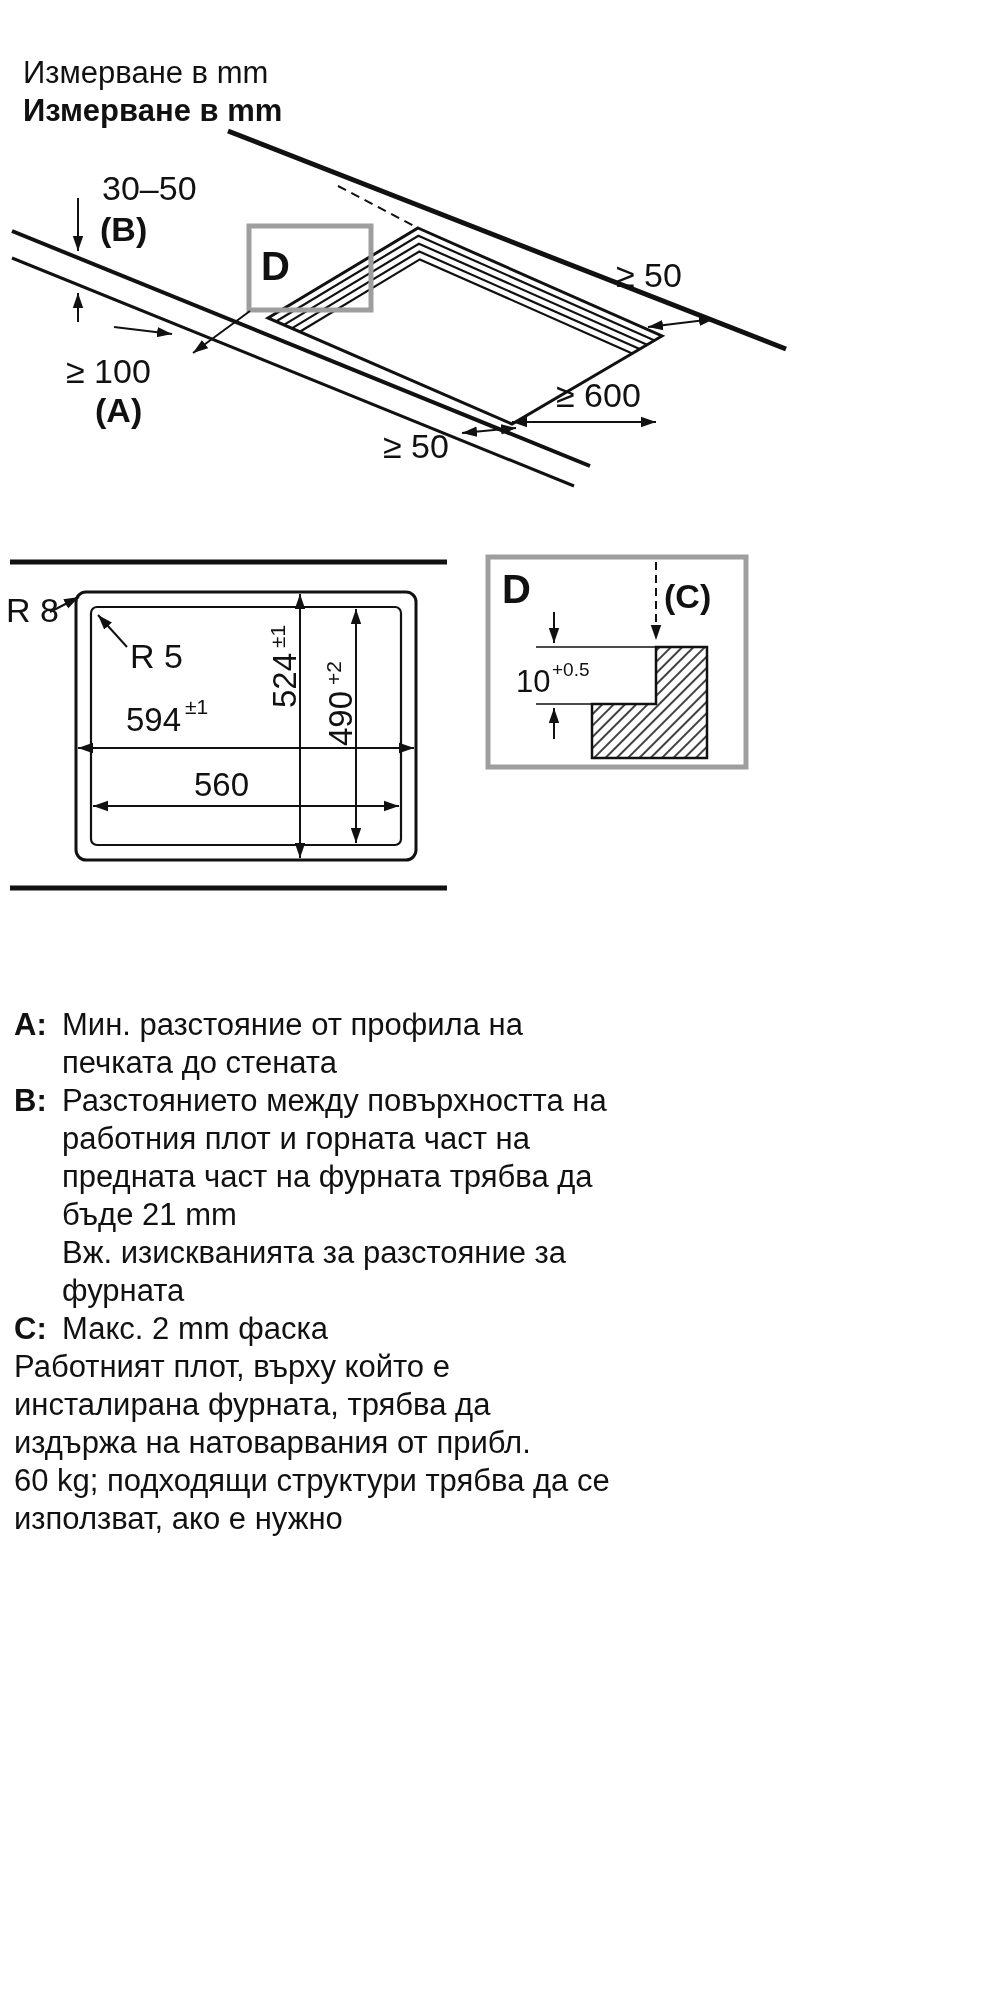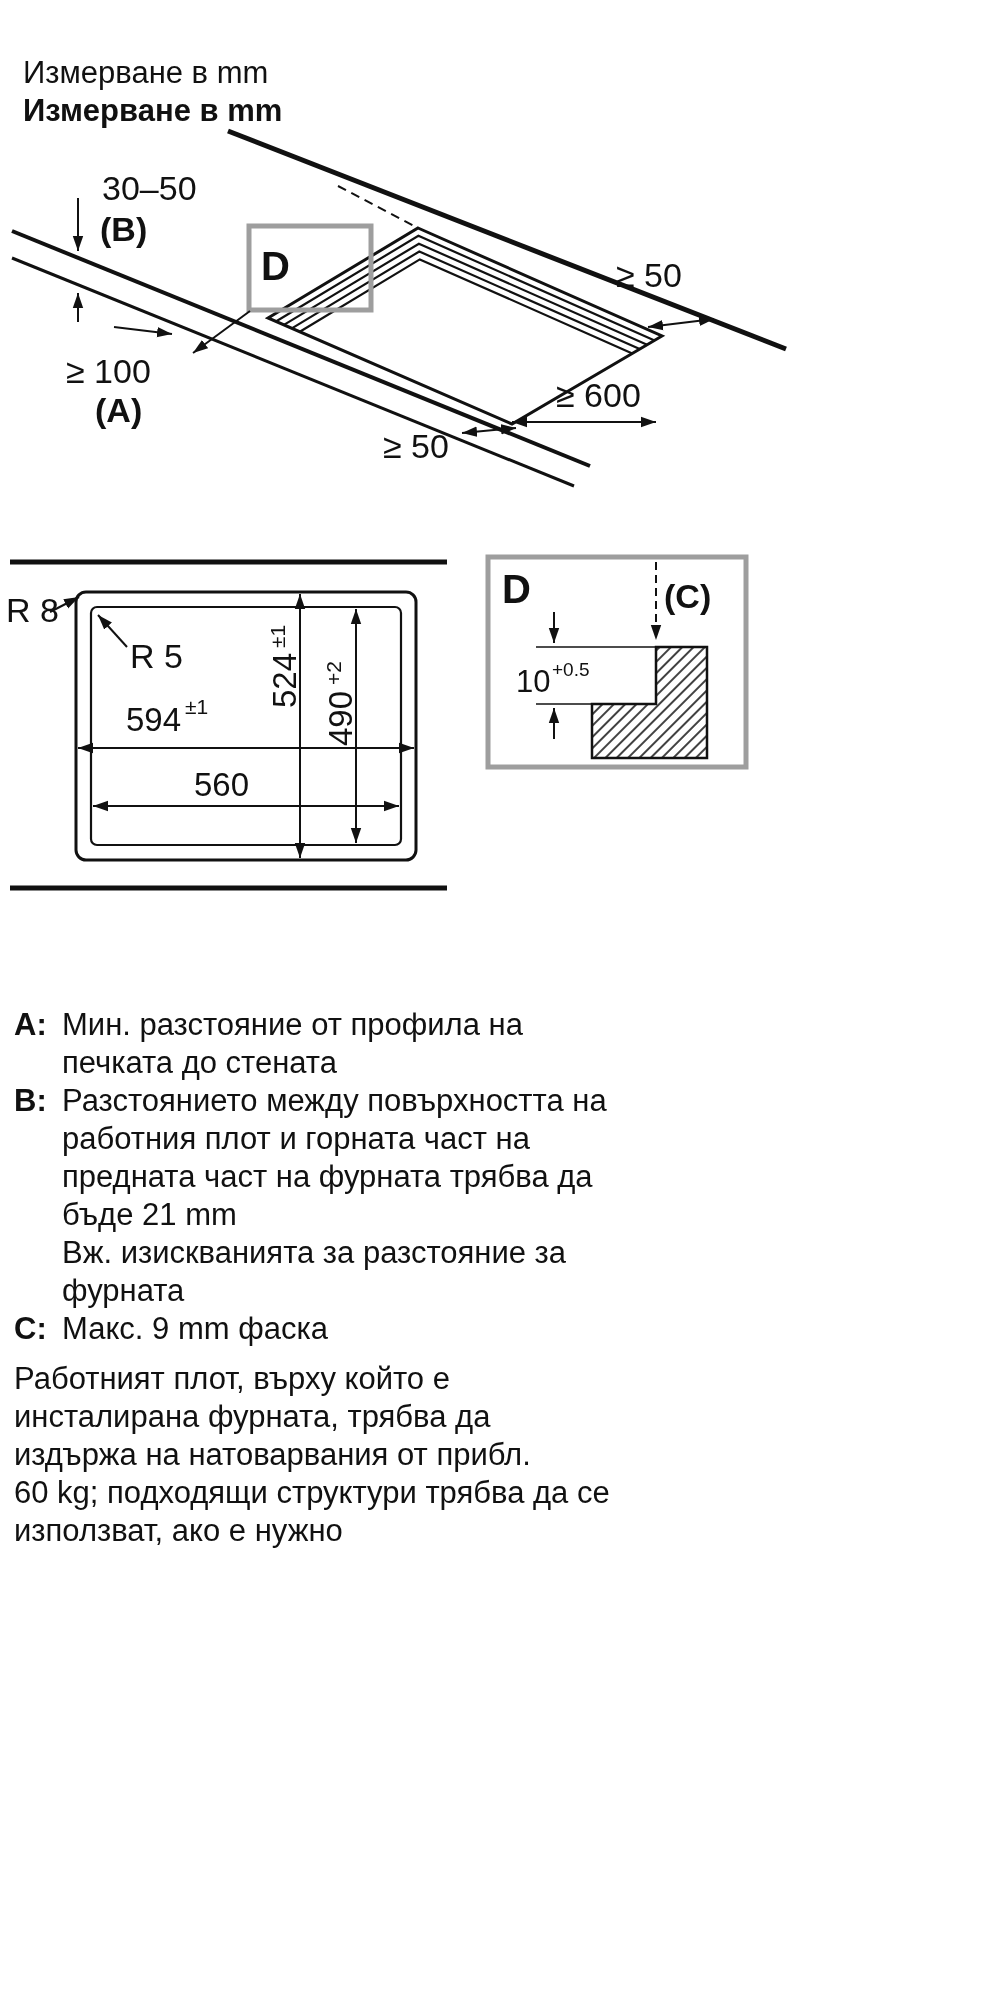--- a/index.html
+++ b/index.html
@@ -10,21 +10,21 @@
   }
   .title{position:absolute;left:23px;top:10px;margin-top:44px;}
   .t1{font-size:31px;font-weight:400;line-height:38px;}
   .t2{font-size:31px;font-weight:700;line-height:38px;}
   svg{position:absolute;left:0;top:0;font-family:"Liberation Sans", sans-serif;}
   svg text{fill:#111;}
   .legend{position:absolute;left:14px;top:1006px;width:745px;font-size:31px;line-height:38px;}
   .litem{display:grid;grid-template-columns:48px 1fr;}
   .lkey{font-weight:700;}
   .pre{white-space:pre-line;}
-  .lfooter{margin-top:12px;}
+  .lfooter{margin-top:0;}
 </style>
 </head>
 <body>
 
 <div class="title">
   <div class="t1">Измерване в mm</div>
   <div class="t2">Измерване в mm</div>
 </div>
 
 <svg width="1000" height="960" viewBox="0 0 1000 960">
@@ -119,20 +119,20 @@
     <span class="lkey">B:</span>
     <span class="pre">Разстоянието между повърхността на
 работния плот и горната част на
 предната част на фурната трябва да
 бъде 21 mm
 Вж. изискванията за разстояние за
 фурната</span>
   </div>
   <div class="litem">
     <span class="lkey">C:</span>
-    <span class="pre">Макс. 9 mm фаска</span>
+    <span class="pre">Макс. 2 mm фаска</span>
   </div>
   <div class="lfooter pre">Работният плот, върху който е
 инсталирана фурната, трябва да
 издържа на натоварвания от прибл.
 60 kg; подходящи структури трябва да се
 използват, ако е нужно</div>
 </div>
 
 </body></html>

